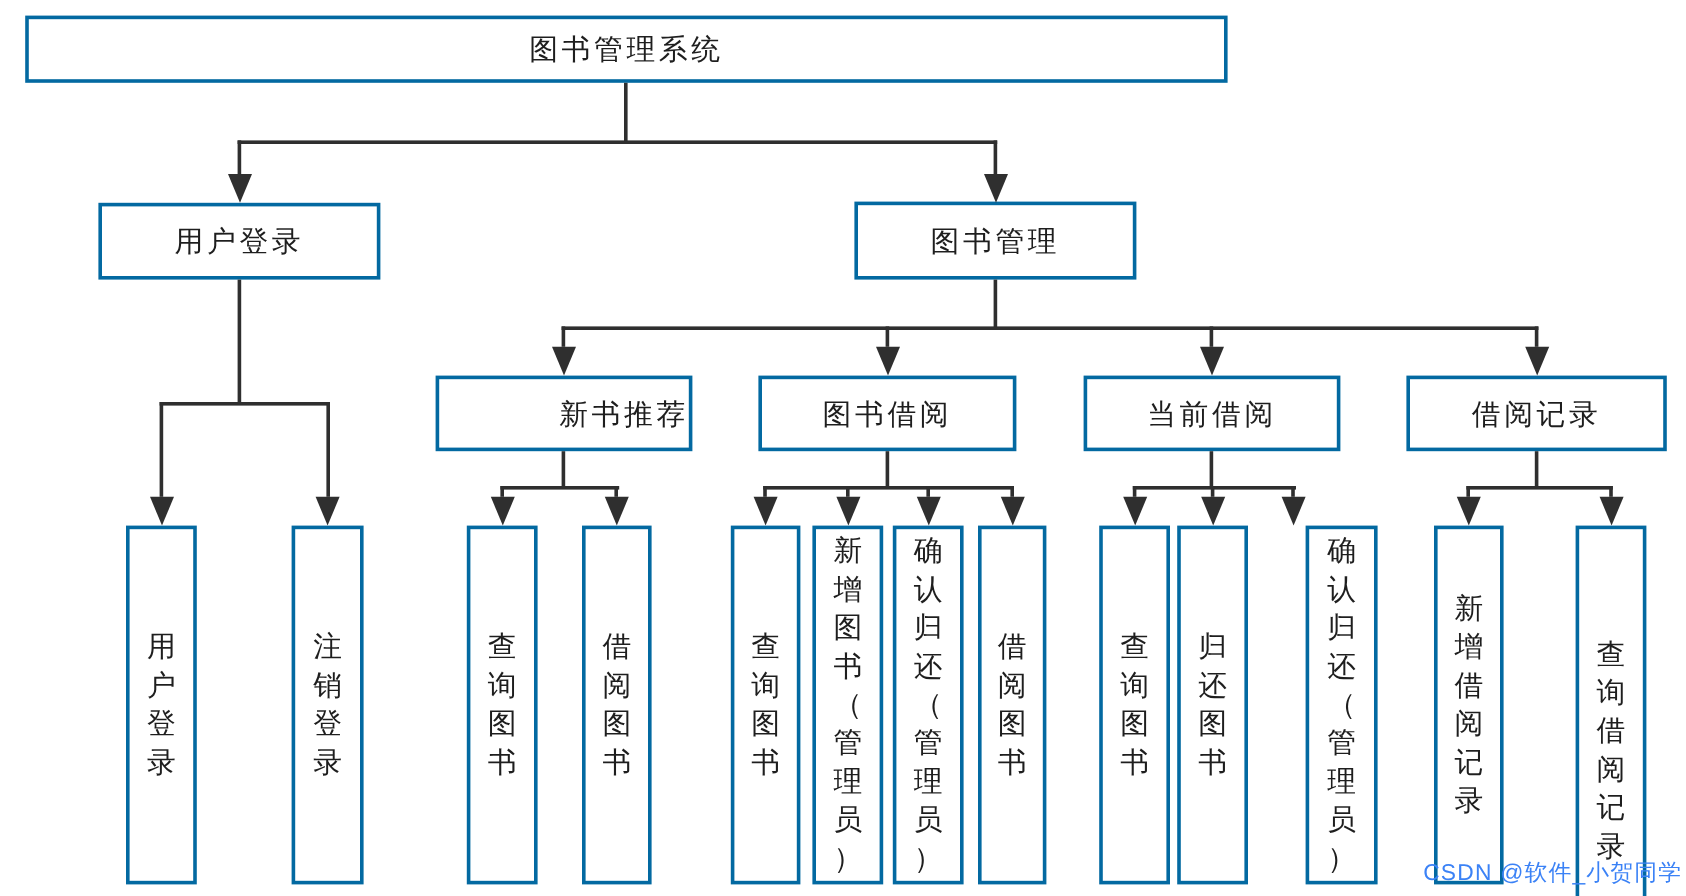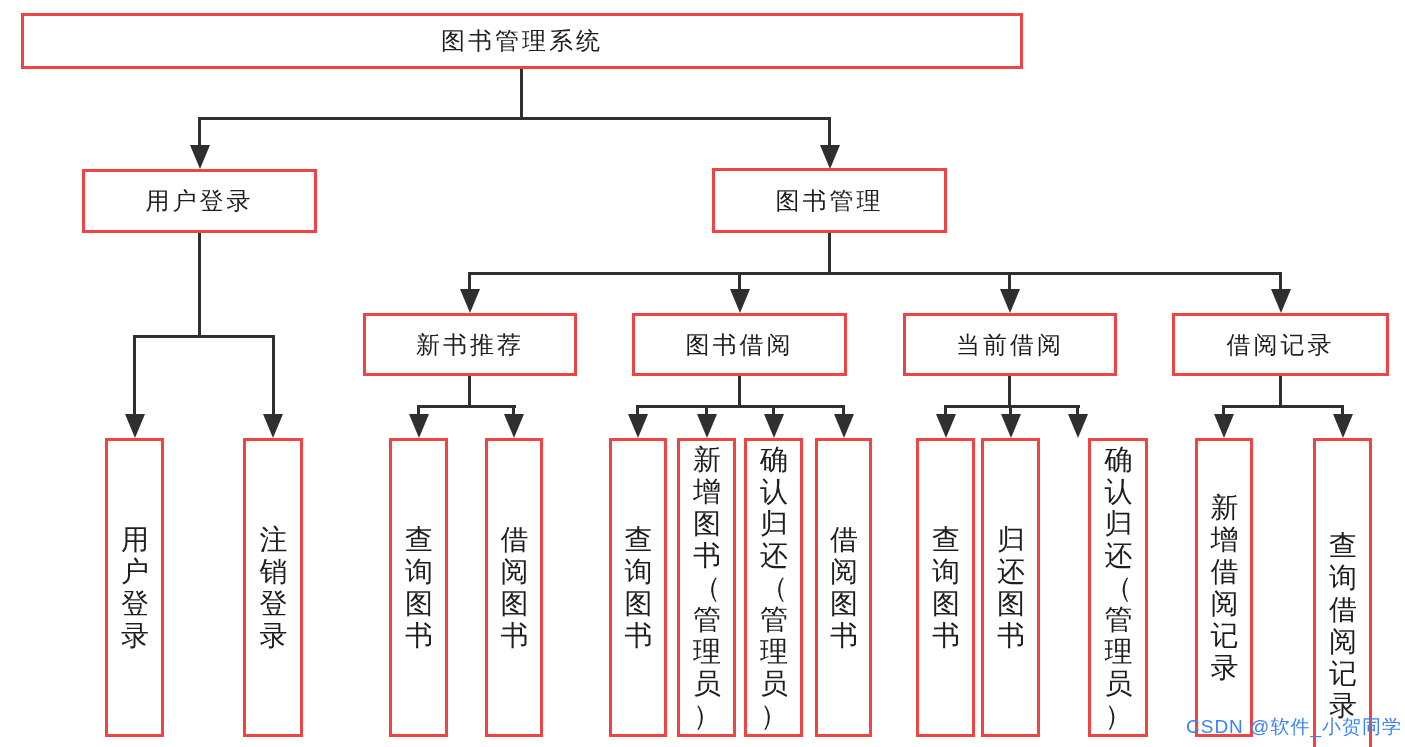--- a/index.html
+++ b/index.html
@@ -2,25 +2,25 @@
 <html><head>
 <meta charset="utf-8">
 <style>
   html,body{margin:0;padding:0;background:#ffffff;}
   .stage{
     position:relative;width:1405px;height:747px;background:#ffffff;
     font-family:"Liberation Sans",sans-serif;color:#1e1e1e;overflow:hidden;
   }
   .box{
     position:absolute;box-sizing:border-box;background:#ffffff;
-    border:3px solid #ef4444;display:flex;align-items:center;justify-content:center;
+    border:3px solid #0369a1;display:flex;align-items:center;justify-content:center;
   }
   .hnode span{font-size:24px;letter-spacing:3px;white-space:nowrap;}
   .vt{
-    display:block;width:27px;font-size:28px;line-height:32px;text-align:center;
+    display:block;width:27px;font-size:24px;line-height:32px;text-align:center;
     word-break:break-all;line-break:anywhere;overflow-wrap:anywhere;
   }
   .hl{position:absolute;height:3px;background:#2f2f2f;}
   .vl{position:absolute;width:3px;background:#2f2f2f;}
   .ah{
     position:absolute;width:0;height:0;
     border-left:10px solid transparent;border-right:10px solid transparent;
     border-top:24px solid #2f2f2f;
   }
   .watermark{
@@ -37,21 +37,21 @@
     <span>图书管理系统</span>
   </div>
 
   <div class="box hnode" style="left:82px;top:169px;width:235px;height:64px;">
     <span>用户登录</span>
   </div>
   <div class="box hnode" style="left:712px;top:168px;width:235px;height:65px;">
     <span>图书管理</span>
   </div>
 
-  <div class="box hnode" style="left:363px;top:313px;width:214px;height:63px;">
+  <div class="box hnode" style="left:363px;top:313px;width:214px;height:63px;justify-content:flex-end;">
     <span>新书推荐</span>
   </div>
   <div class="box hnode" style="left:632px;top:313px;width:215px;height:63px;">
     <span>图书借阅</span>
   </div>
   <div class="box hnode" style="left:903px;top:313px;width:214px;height:63px;">
     <span>当前借阅</span>
   </div>
   <div class="box hnode" style="left:1172px;top:313px;width:217px;height:63px;font-family:Liberation Serif, serif;">
     <span>借阅记录</span>

